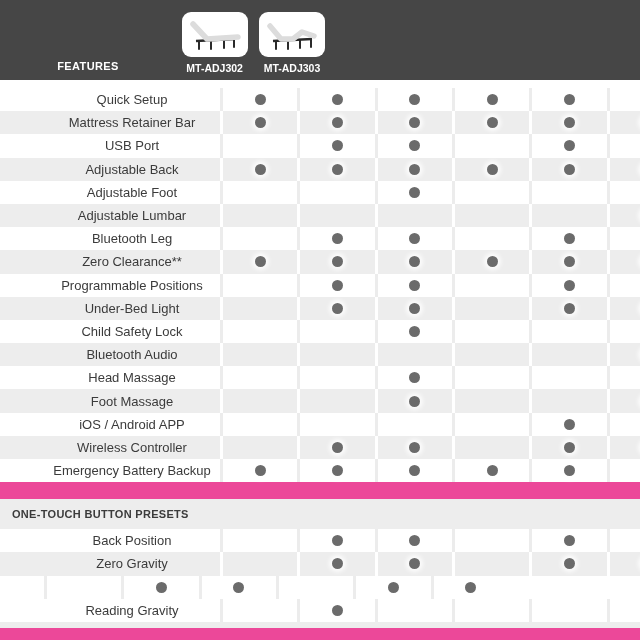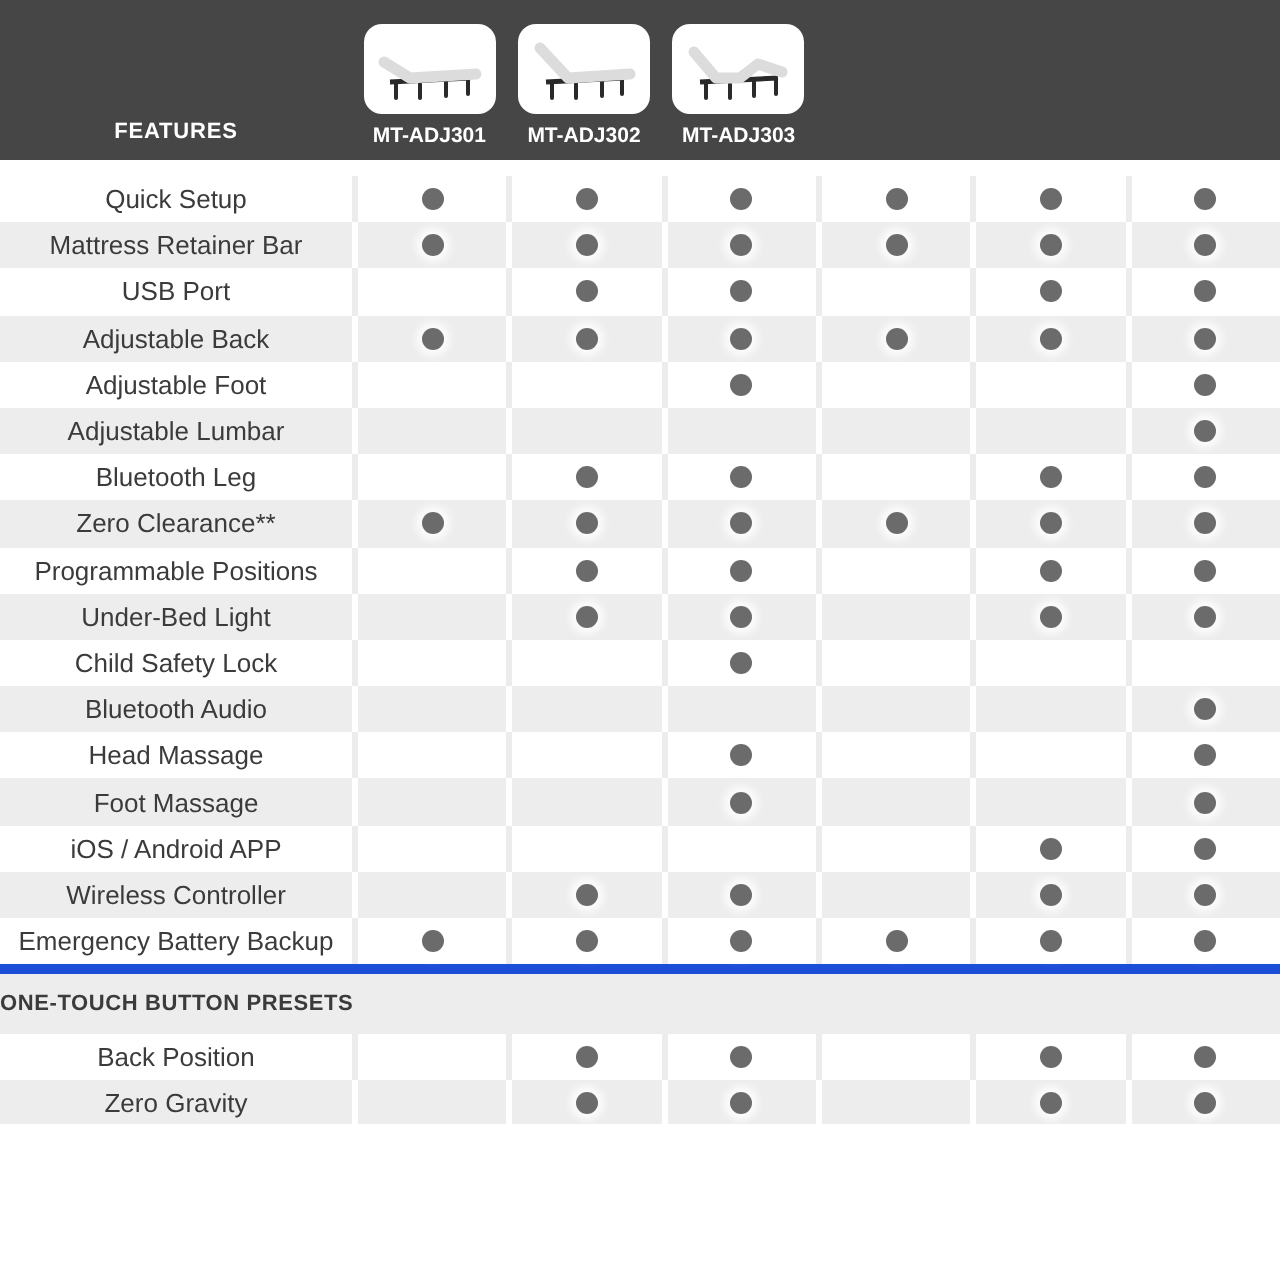--- a/index.html
+++ b/index.html
@@ -1,17 +1,17 @@
 <!DOCTYPE html>
 <html style="--header-bg: #464646; --row-alt-bg: #ededed; --dot: #6b6b6b; --label-text: #3b3b3b;"><head>
 <meta charset="utf-8">
 <style>
   html,body{margin:0;padding:0;background:#fff;}
   .page{
-    position:relative;width:640px;height:562px;overflow:hidden;background:#1d4ed8;
+    position:relative;width:640px;height:640px;overflow:hidden;background:#ec4899;
     font-family:"Liberation Sans", sans-serif;
     -webkit-font-smoothing:antialiased;
   }
   
   .header{
     height:80px;background:var(--header-bg,#464646);
     display:flex;align-items:flex-end;
   }
   .features-label{
     width:176px;flex:0 0 176px;text-align:center;
@@ -24,67 +24,52 @@
     align-items:center;justify-content:flex-end;padding-bottom:6px;
   }
   .tile{
     width:66px;height:45px;background:#fff;border-radius:9px;
     display:flex;align-items:center;justify-content:center;overflow:hidden;
   }
   .tile svg{width:56px;height:34px;display:block;}
   .model-name{color:#fff;font-size:10.5px;font-weight:bold;margin-top:5px;white-space:nowrap;}
   
   .spacer{height:8px;background:#fff;}
-  .row{display:flex;height:23.2px;background:#fff;}
+  .row{display:flex;height:23.2px;background:#fff;padding-left:44px;}
   .row.alt{background:var(--row-alt-bg,#ededed);}
   .label-cell{
     width:176px;flex:0 0 176px;display:flex;align-items:center;justify-content:center;
     font-size:13px;color:var(--label-text,#3b3b3b);white-space:nowrap;
   }
   .dot-cell{
     width:77.33px;flex:0 0 77.33px;display:flex;align-items:center;justify-content:center;
     border-left:3px solid #ececec;box-sizing:border-box;
   }
   .row.alt .dot-cell{border-left-color:#ffffff;}
   .dot{
     width:11px;height:11px;border-radius:50%;
     background:var(--dot,#6b6b6b);
     box-shadow:0 0 4px 3px rgba(255,255,255,.85);
   }
   
   .section-row{
-    height:30px;margin-top:5px;background:var(--row-alt-bg,#ededed);
-    display:flex;align-items:center;box-sizing:border-box;
+    height:30px;margin-top:17px;background:var(--row-alt-bg,#ededed);
+    display:flex;align-items:center;padding-left:12px;box-sizing:border-box;
     font-size:11px;font-weight:bold;color:var(--label-text,#3b3b3b);letter-spacing:.3px;
   }
   .bottom-strip{height:6px;background:var(--row-alt-bg,#ededed);}
 </style>
 </head>
 <body>
 
 <div class="page">
 
   <div class="header">
     <div class="features-label">FEATURES</div>
     <div class="models">
-        <div class="model-col">
-    <div class="tile">
-            <svg viewBox="0 0 56 34">
-              <g stroke="#2a2a2a" stroke-width="2" stroke-linecap="round">
-                <line x1="11" y1="23" x2="11" y2="31"></line>
-                <line x1="23" y1="24" x2="23" y2="31"></line>
-                <line x1="36" y1="23" x2="36" y2="30"></line>
-                <line x1="47" y1="22" x2="47" y2="29"></line>
-              </g>
-              <polyline points="8,23 48,21" fill="none" stroke="#2a2a2a" stroke-width="2.5"></polyline>
-              <polyline points="5,13 18,21 51,19" fill="none" stroke="#dcdcdc" stroke-width="5.5" stroke-linejoin="round" stroke-linecap="round"></polyline>
-            </svg>
-          </div>
-    <div class="model-name">MT-ADJ301</div>
-  </div>
         <div class="model-col">
     <div class="tile">
             <svg viewBox="0 0 56 34">
               <g stroke="#2a2a2a" stroke-width="2" stroke-linecap="round">
                 <line x1="12" y1="24" x2="12" y2="31"></line>
                 <line x1="24" y1="24" x2="24" y2="31"></line>
                 <line x1="37" y1="23" x2="37" y2="30"></line>
                 <line x1="47" y1="22" x2="47" y2="29"></line>
               </g>
               <polyline points="9,23 48,21" fill="none" stroke="#2a2a2a" stroke-width="2.5"></polyline>

